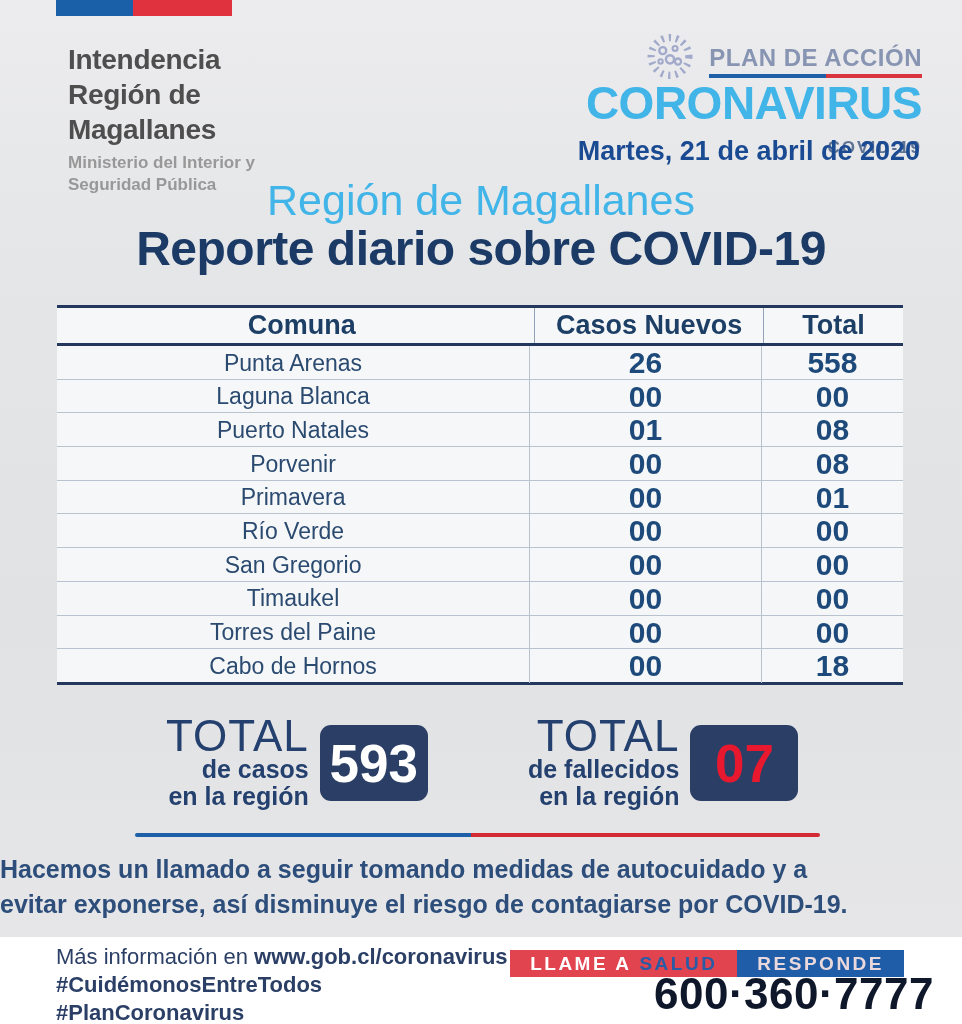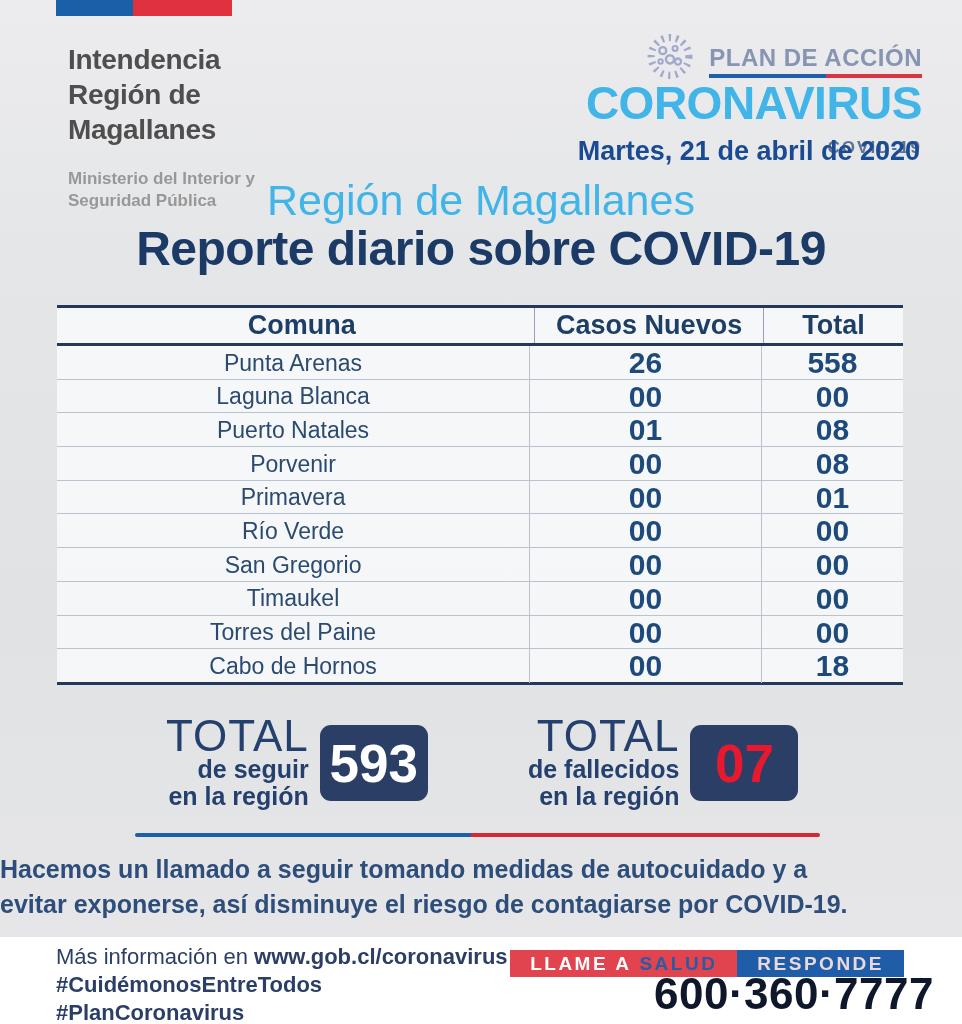--- a/index.html
+++ b/index.html
@@ -87,21 +87,21 @@
 
 <div class="poster">
 
   <div class="flag">
     <div class="blue"></div>
     <div class="red"></div>
   </div>
   <div class="logo-title" style="white-space:pre-line;">Intendencia
 Región de
 Magallanes</div>
-  <div class="logo-sub" style="white-space:pre-line;margin-top:16px;">Ministerio del Interior y
+  <div class="logo-sub" style="white-space:pre-line;">Ministerio del Interior y
 Seguridad Pública</div>
 
   <div class="brand">
     <div class="plan-row">
       <svg class="virus-icon" viewBox="0 0 40 40">
         <circle cx="20" cy="21" r="13" fill="none" stroke="#a2aacb" stroke-width="5" stroke-dasharray="1.6 3.4"></circle>
         <circle cx="15" cy="17" r="2.4" fill="none" stroke="#a2aacb" stroke-width="1.6"></circle>
         <circle cx="23.5" cy="15.5" r="1.7" fill="none" stroke="#a2aacb" stroke-width="1.5"></circle>
         <circle cx="20" cy="23" r="2.8" fill="none" stroke="#a2aacb" stroke-width="1.7"></circle>
         <circle cx="13.5" cy="24.5" r="1.5" fill="none" stroke="#a2aacb" stroke-width="1.4"></circle>
@@ -176,21 +176,21 @@
           <div class="tcell c0">Cabo de Hornos</div>
           <div class="tcell c1">00</div>
           <div class="tcell c2">18</div>
         </div>
       </div>
   </div>
 
   <div class="total-group g0">
     <div class="total-text">
       <div class="total-word">TOTAL</div>
-      <div class="total-sub">de seguir</div>
+      <div class="total-sub">de casos</div>
       <div class="total-sub">en la región</div>
     </div>
     <div class="total-box">
       <span class="total-value" style="color: rgb(255, 255, 255);">593</span>
     </div>
   </div>
 
   <div class="total-group g1">
     <div class="total-text">
       <div class="total-word">TOTAL</div>

